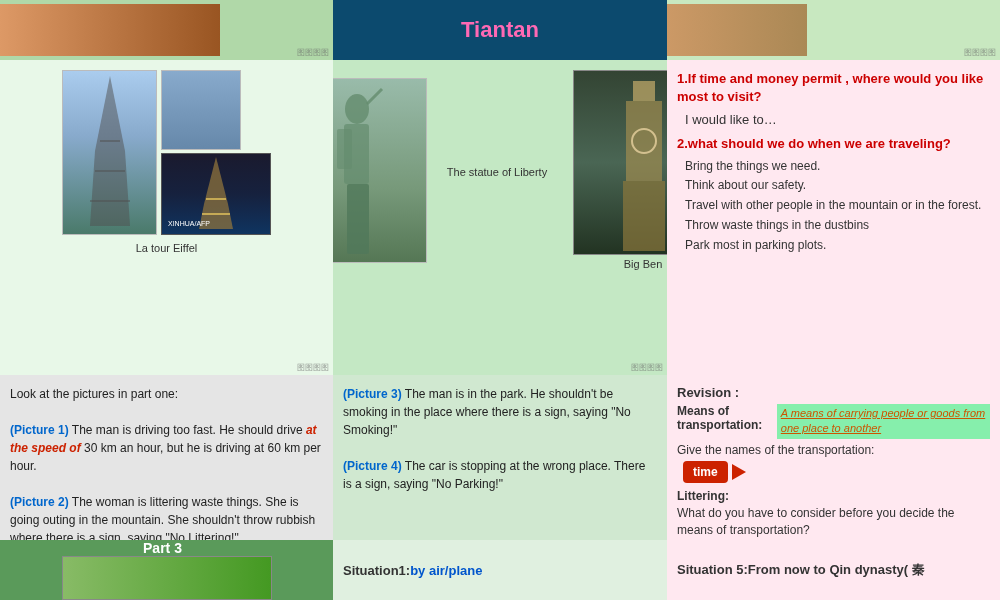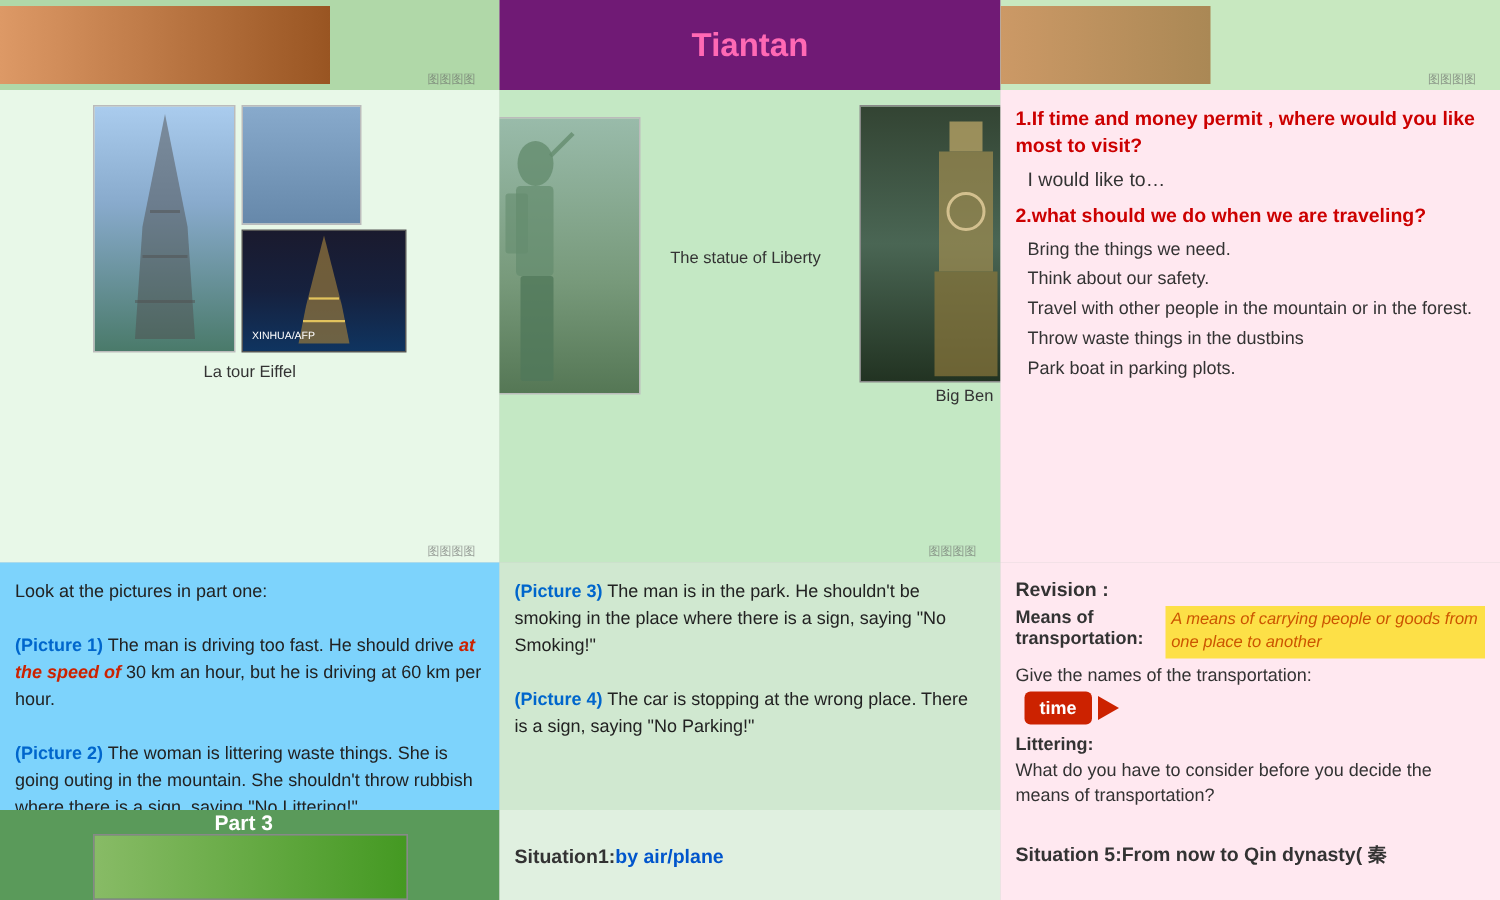--- a/index.html
+++ b/index.html
@@ -50,27 +50,28 @@
       color: #333;
       font-size: 13px;
       margin-bottom: 4px;
     }
     .transport-label {
       font-weight: bold;
       color: #333;
       font-size: 12px;
     }
     .transport-def {
-      background: #fde047;
+      background: #86efac;
       font-style: italic;
       color: #cc5500;
       font-size: 11px;
       padding: 2px 4px;
       line-height: 1.4;
       display: inline-block;
+      text-decoration: underline;
     }
     .transport-row {
       display: flex;
       align-items: flex-start;
       gap: 6px;
       margin-bottom: 4px;
     }
     .give-names {
       color: #333;
       font-size: 12px;
@@ -140,21 +141,21 @@
     .situation5-text {
       color: #333;
       font-size: 13px;
       font-weight: bold;
     }
 
     
     .watermark {
       position: absolute;
       bottom: 2px;
-      right: 16px;
+      right: 4px;
       font-size: 8px;
       color: rgba(100,100,100,0.6);
     }
 
     .grid-wrapper {
       display: block;
       width: 1000px;
       height: 600px;
       overflow: hidden;
     }
@@ -174,30 +175,30 @@
     .row2 { height: 315px; }
     .row3 { height: 165px; }
     .row4 { height: 60px; }
 
     .col1 { width: 333px; }
     .col2 { width: 334px; }
     .col3 { width: 333px; }
 
     
     .r1c1 { background: #b0d8a8; }
-    .r1c2 { background: #701a75; display: flex; align-items: center; justify-content: center; }
+    .r1c2 { background: #0c4a6e; display: flex; align-items: center; justify-content: center; }
     .r1c3 { background: #c8e8c0; }
 
     
     .r2c1 { background: #e8f8e8; display: flex; flex-direction: column; align-items: center; padding: 10px; }
     .r2c2 { background: #c4e8c4; display: flex; flex-direction: column; align-items: center; justify-content: flex-start; padding: 10px; }
     .r2c3 { background: #ffe8f0; padding: 10px 10px; }
 
     
-    .r3c1 { background: #7dd3fc; padding: 10px 10px; }
+    .r3c1 { background: #e5e5e5; padding: 10px 10px; }
     .r3c2 { background: #d0e8d0; padding: 10px 10px; }
     .r3c3 { background: #ffe8f0; padding: 10px 10px; }
 
     
     .r4c1 { background: #5a9a5a; display: flex; align-items: center; padding: 0 8px; flex-direction: column; }
     .r4c2 { background: #e0f0e0; padding: 8px 10px; display: flex; align-items: center; }
     .r4c3 { background: #ffe8f0; padding: 8px 10px; display: flex; align-items: center; }
 
     .line-text { font-size: 12px; line-height: 1.5; color: #222; }
     .italic-red { font-style: italic; color: #cc2200; font-weight: bold; }
@@ -318,21 +319,21 @@
     </div>
 
     <div class="cell col3 r2c3">
       <div class="question-1">1.If time and money permit , where would you like most to visit?</div>
       <div class="answer-text">I would like to…</div>
       <div class="question-2">2.what should we do when we are traveling?</div>
       <div class="bullet-item">Bring the things we need.</div>
       <div class="bullet-item">Think about our safety.</div>
       <div class="bullet-item">Travel with other people in the mountain or in the forest.</div>
       <div class="bullet-item">Throw waste things in the dustbins</div>
-      <div class="bullet-item">Park boat in parking plots.</div>
+      <div class="bullet-item">Park most in parking plots.</div>
     </div>
   </div>
 
   <div class="row row3">
 
     <div class="cell col1 r3c1">
       <div class="line-text">
         <span>Look at the pictures in part one:</span>
         <br>
         <br>

